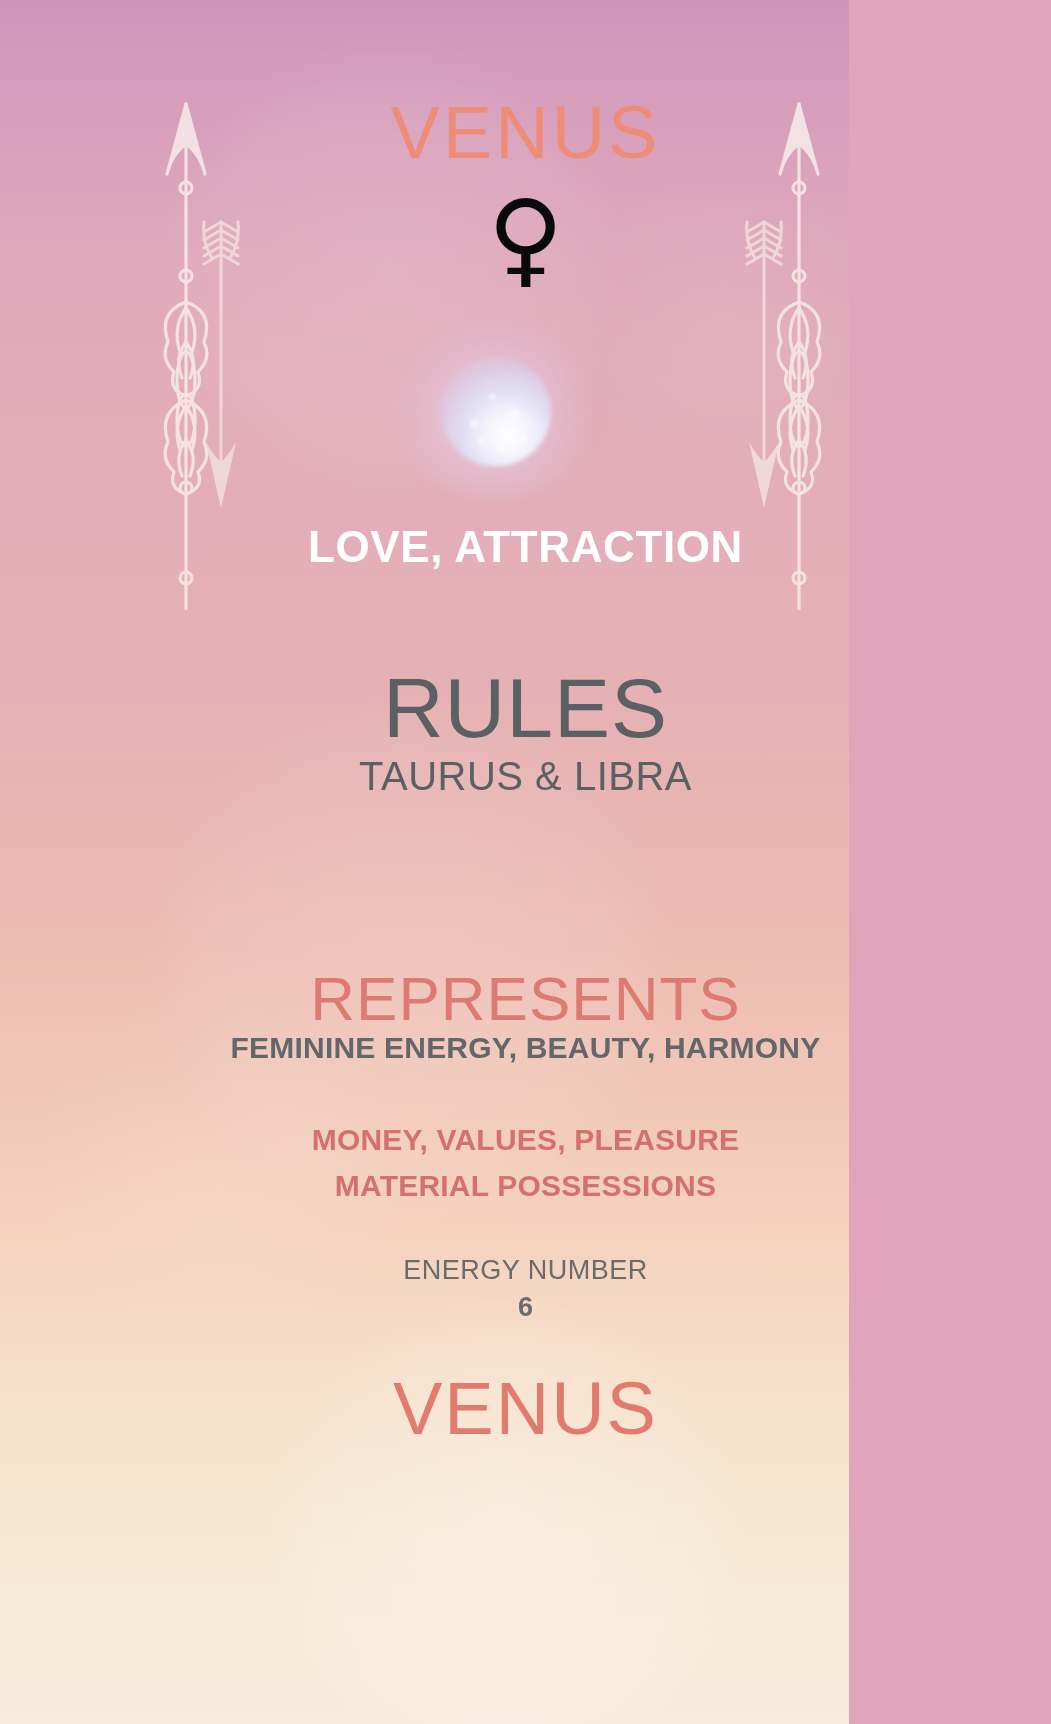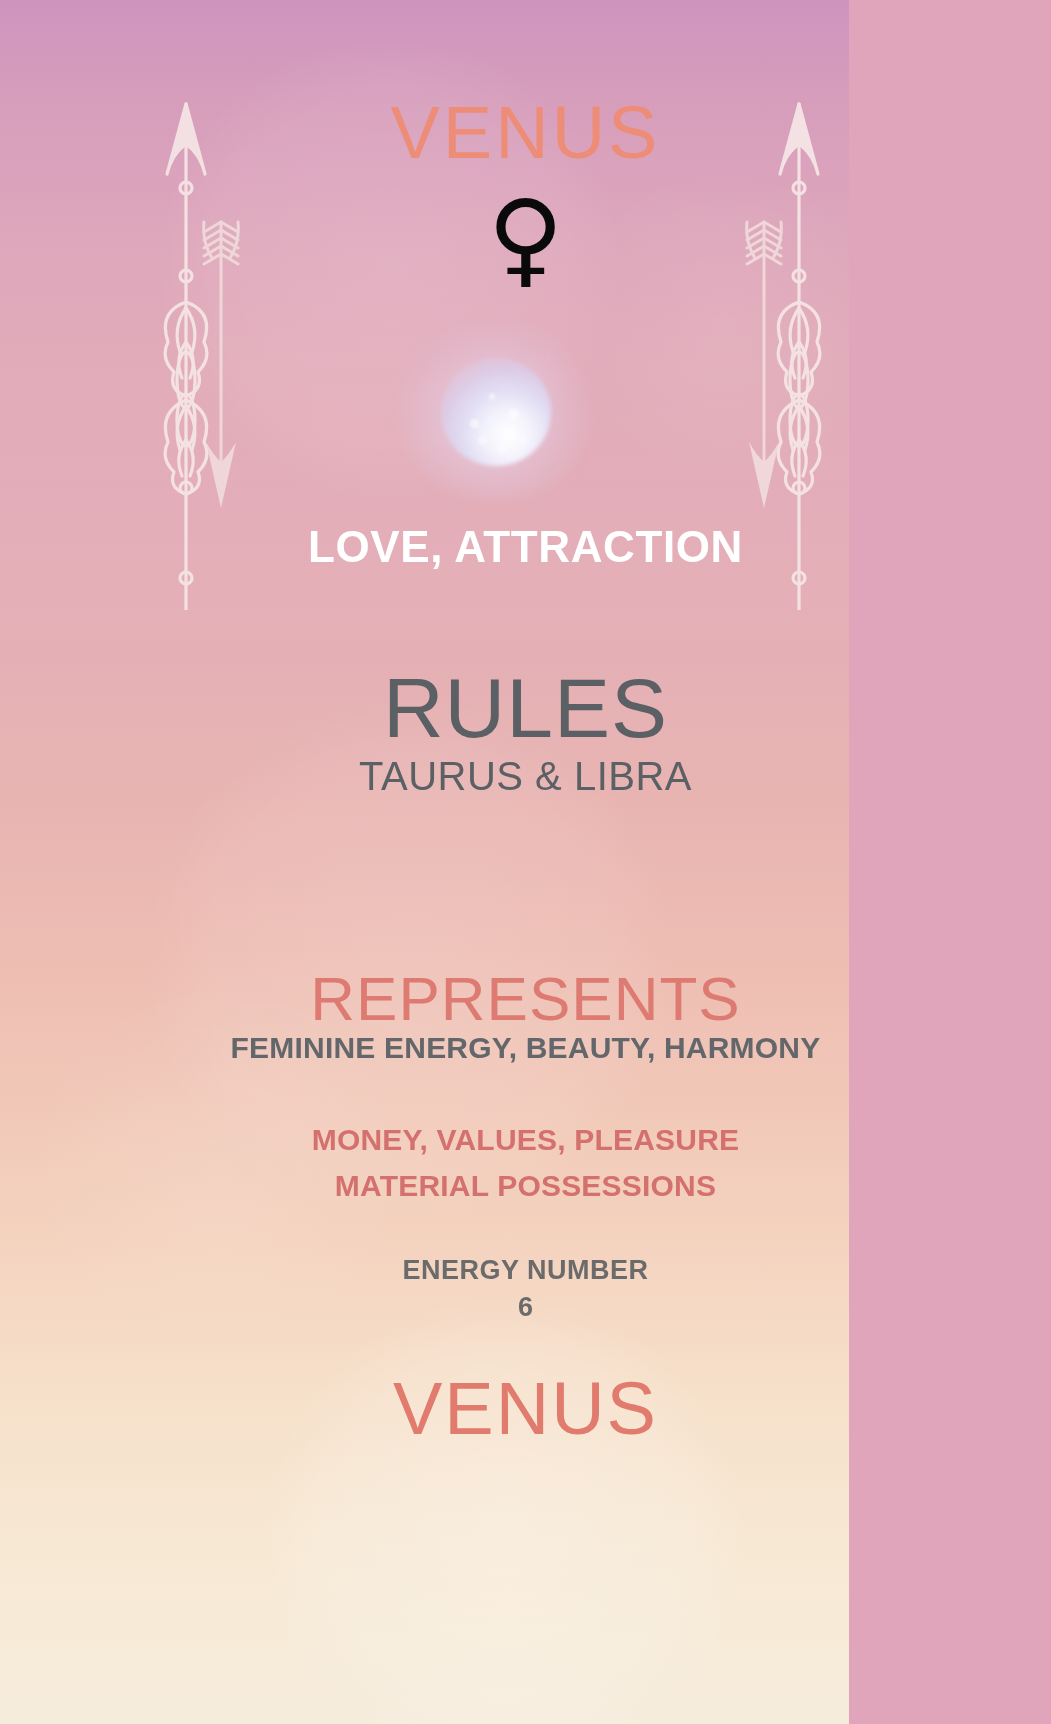--- a/index.html
+++ b/index.html
@@ -95,21 +95,21 @@
     top:920px;font-size:62px;font-weight:300;color:#dd7a72;letter-spacing:1px;line-height:1;margin-top:48px;
   }
   .rep-line{font-size:30px;font-weight:700;letter-spacing:0.2px;line-height:1;margin-top:38px;}
   .rep-gray{color:#63666a;}
   .rep-rose{color:#d4706d;}
   #rep1{top:995px;}
   #rep2{top:1041px;}
   #rep3{top:1087px;}
   #rep4{top:1133px;}
 
-  #energy-label{top:1257px;font-size:27px;font-weight:700;color:#6b6b6b;letter-spacing:0.5px;line-height:1;}
+  #energy-label{top:1257px;font-size:27px;font-weight:400;color:#6b6b6b;letter-spacing:0.5px;line-height:1;}
   #energy-value{top:1294px;font-size:27px;font-weight:700;color:#6b6b6b;line-height:1;}
 
   #venus-bottom{
     top:1372px;font-size:74px;font-weight:400;color:#e07b6e;letter-spacing:2px;line-height:1;
   }
 </style>
 </head>
 <body>
 
 <div id="poster">

